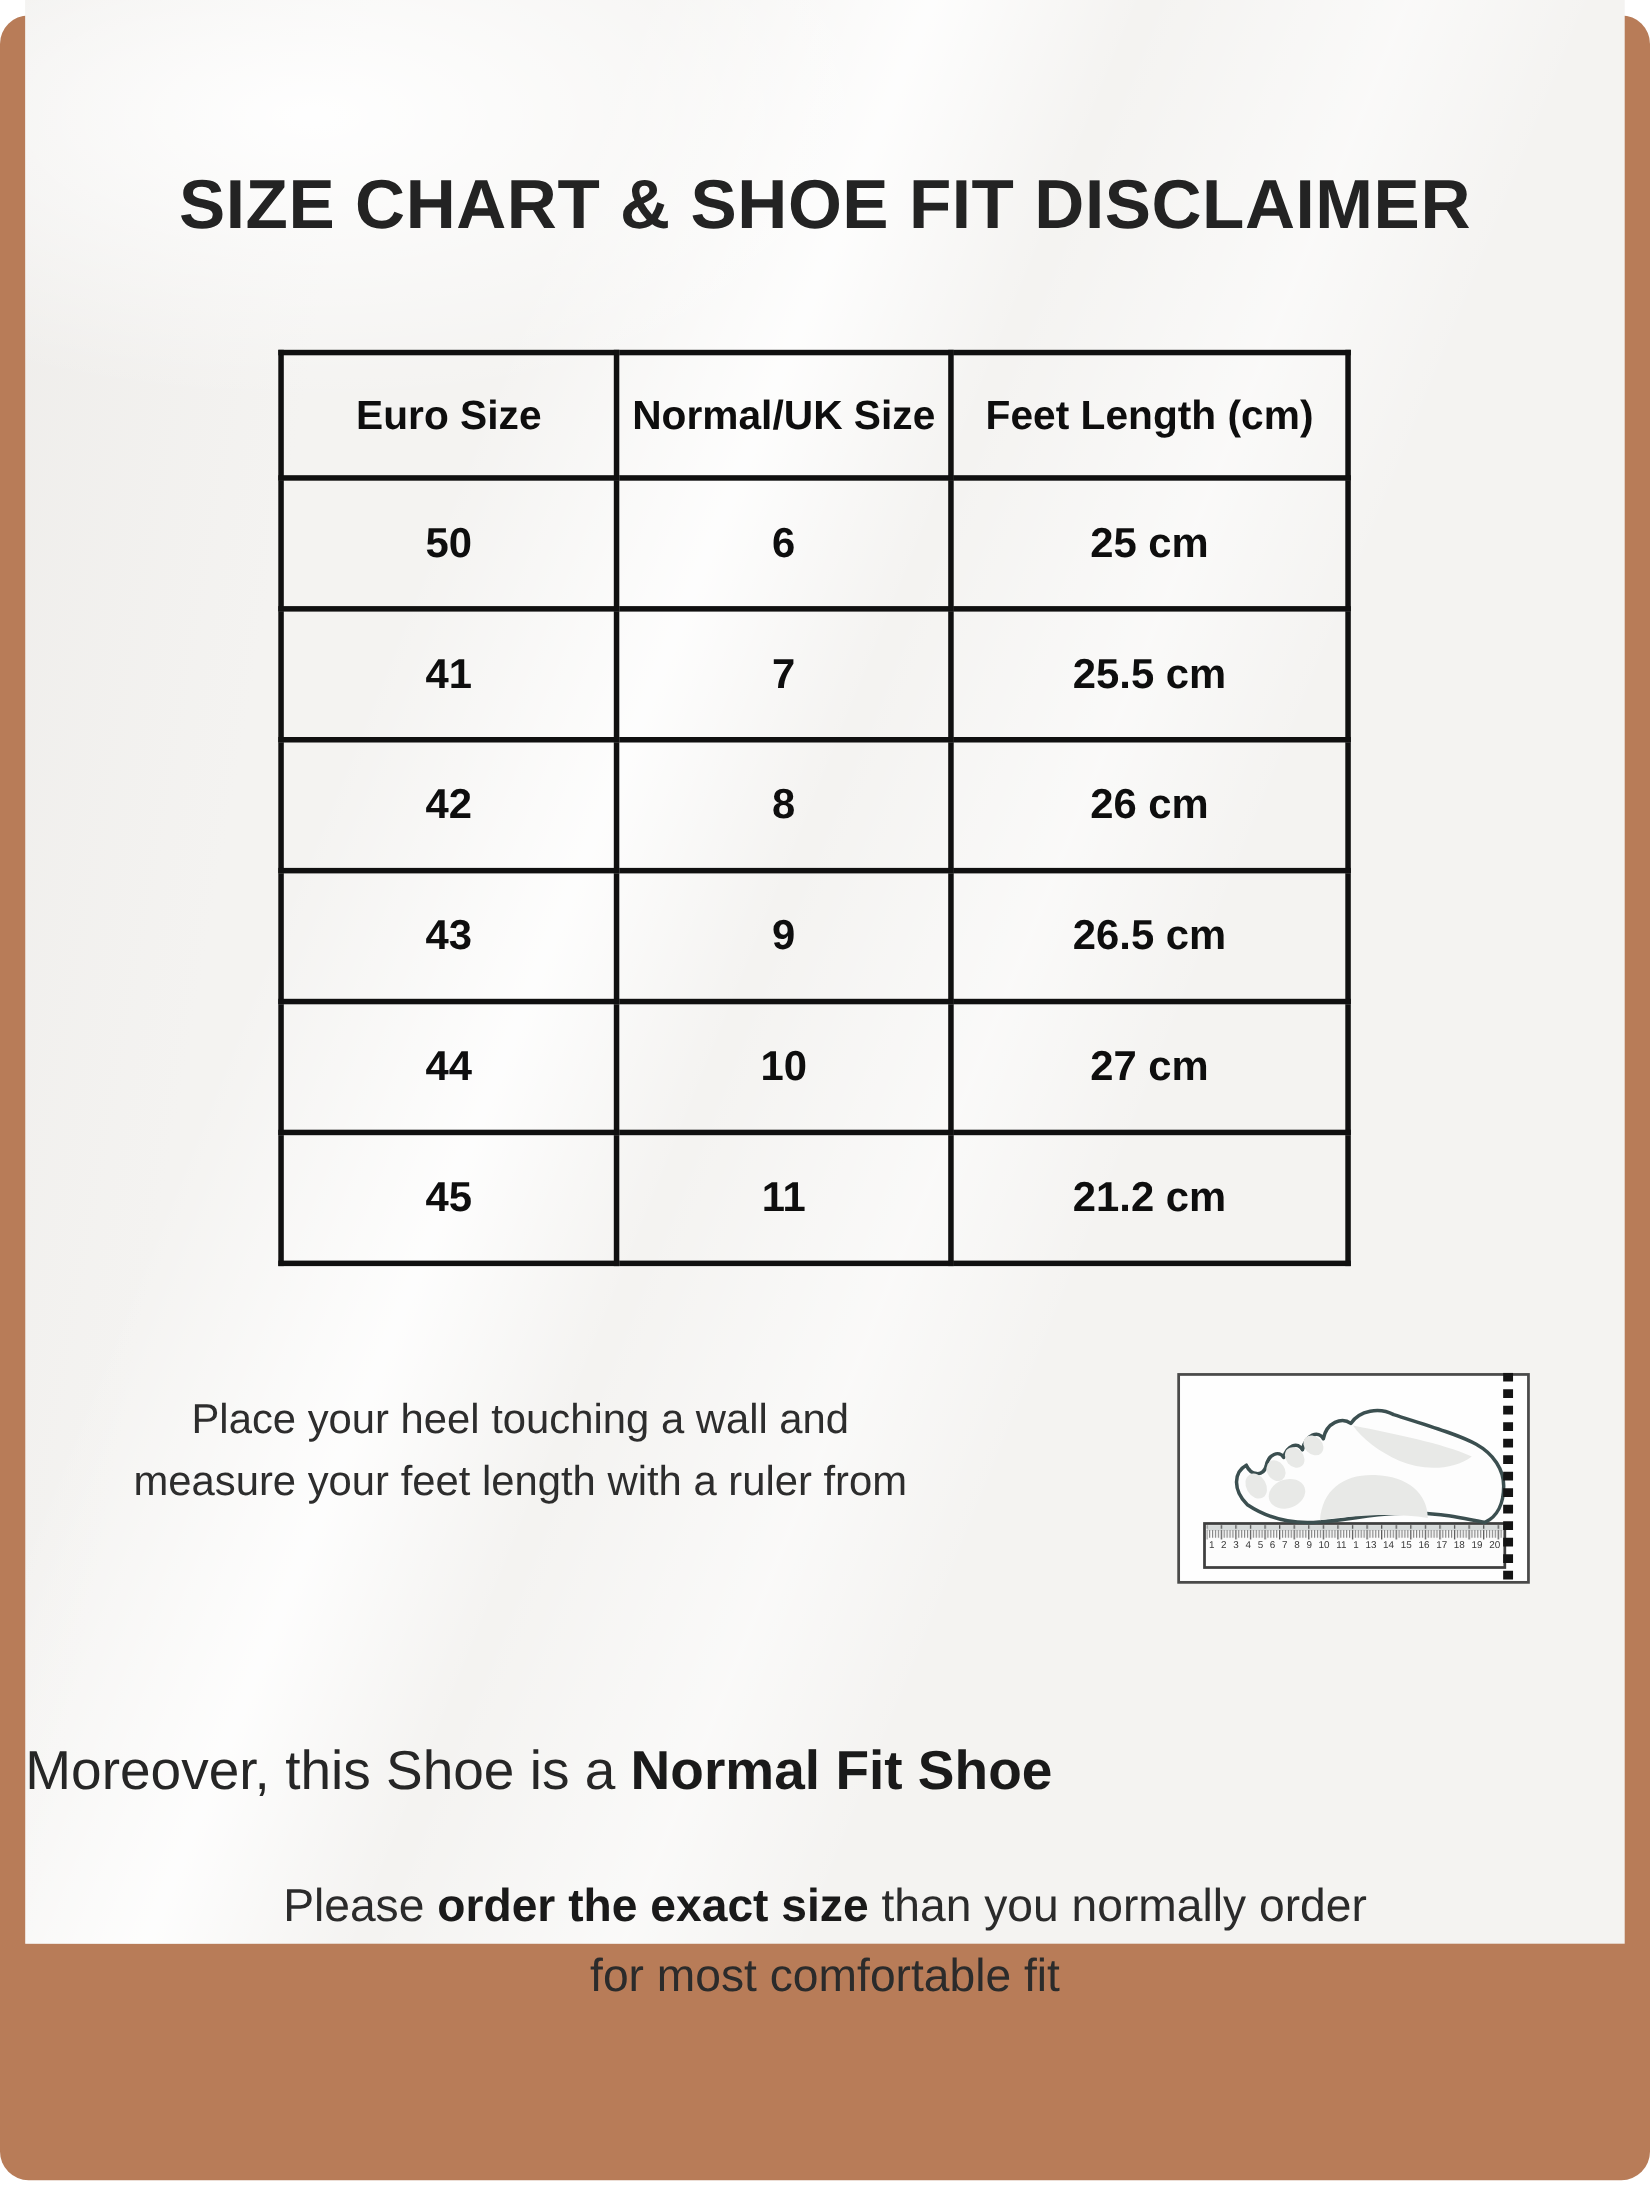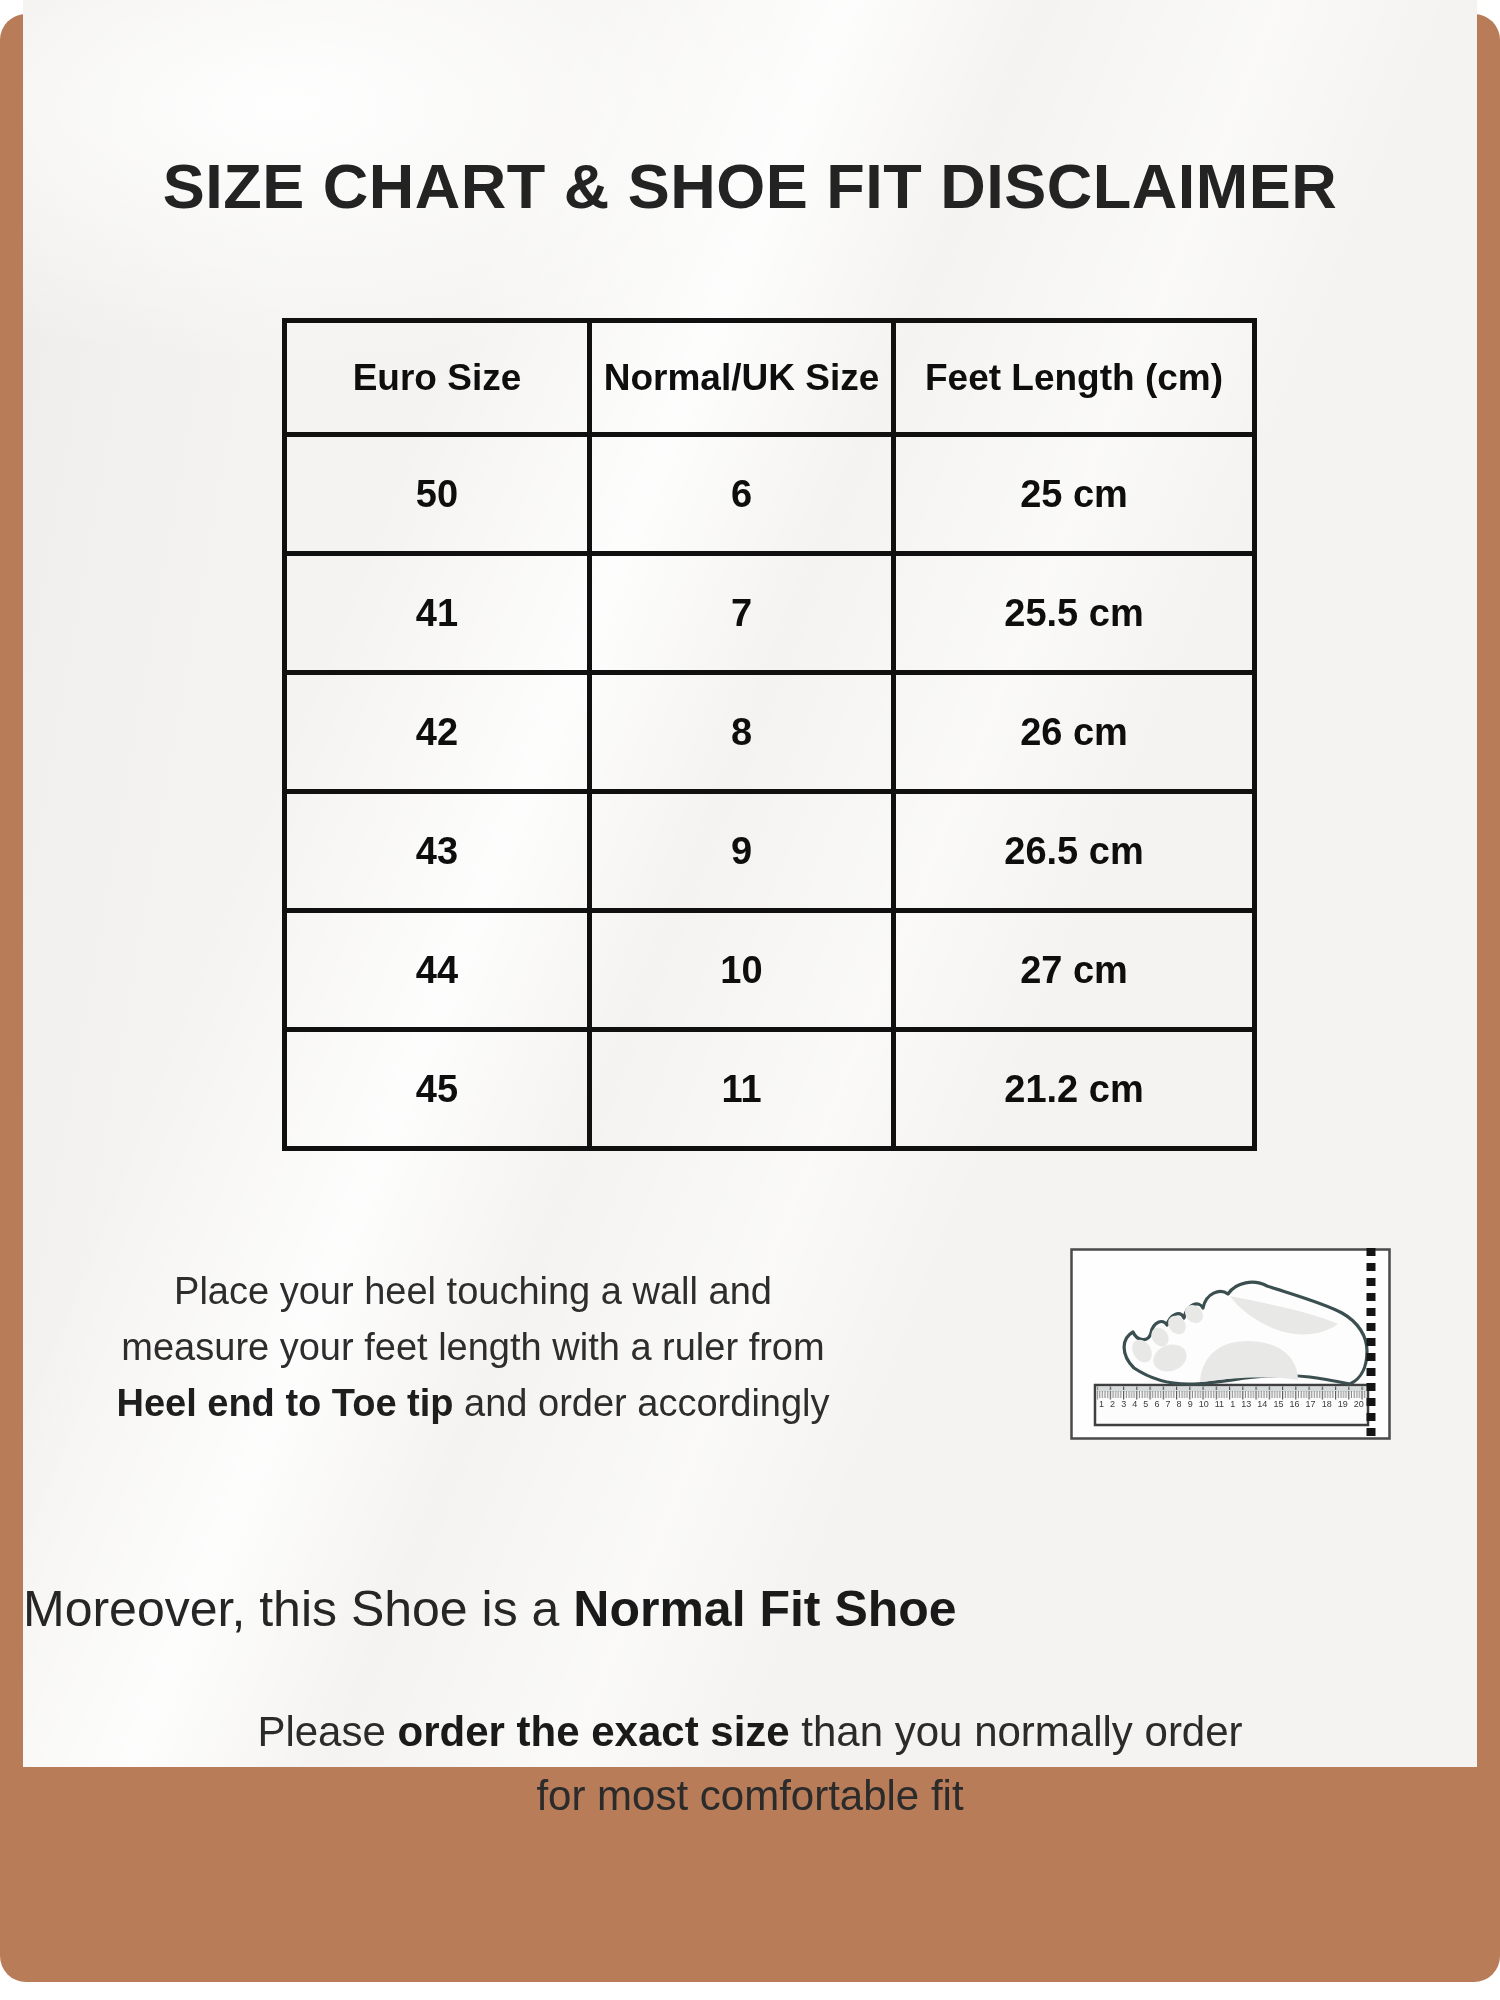--- a/index.html
+++ b/index.html
@@ -19,21 +19,20 @@
       linear-gradient(100deg, rgba(233,231,228,0.5) 0%, rgba(255,255,255,0) 18%),
       #f4f3f1;
   }
   .title{
     position:absolute;left:0;top:150px;width:1454px;text-align:center;
     font-size:63px;font-weight:700;color:#232323;letter-spacing:.5px;
   }
   table.size-table{
     position:absolute;left:230px;top:318px;border-collapse:collapse;
     table-layout:fixed;
-    margin-left:29px;
   }
   .size-table th,.size-table td{
     border:5px solid #101010;text-align:center;vertical-align:middle;
     color:#0e0e0e;background:transparent;
   }
   .size-table th{height:107px;font-size:37px;font-weight:700;}
   .size-table td{height:112px;font-size:38px;font-weight:700;}
   .col1{width:305px;} .col2{width:304px;} .col3{width:361px;}
   .instructions{
     position:absolute;left:60px;top:1263px;width:780px;text-align:center;
@@ -119,21 +118,20 @@
             <td>45</td>
             <td>11</td>
             <td>21.2 cm</td>
           </tr>
         </tbody>
     </table>
 
     <div class="instructions">
       <div>Place your heel touching a wall and</div>
       <div>measure your feet length with a ruler from</div>
-      <div><b>Heel end to Toe tip</b><span> and order accordingly</span></div>
     </div>
 
     <div class="diagram">
       <svg width="321" height="192" viewBox="0 0 321 192">
         <defs>
           <pattern id="ticks" width="13.25" height="13" patternUnits="userSpaceOnUse">
             <line x1="0.6" y1="0" x2="0.6" y2="12" stroke="#4c4c4c" stroke-width="1.1"></line>
             <line x1="3.25" y1="0" x2="3.25" y2="7" stroke="#5d5d5d" stroke-width="0.8"></line>
             <line x1="5.9" y1="0" x2="5.9" y2="7" stroke="#5d5d5d" stroke-width="0.8"></line>
             <line x1="8.55" y1="0" x2="8.55" y2="7" stroke="#5d5d5d" stroke-width="0.8"></line>

